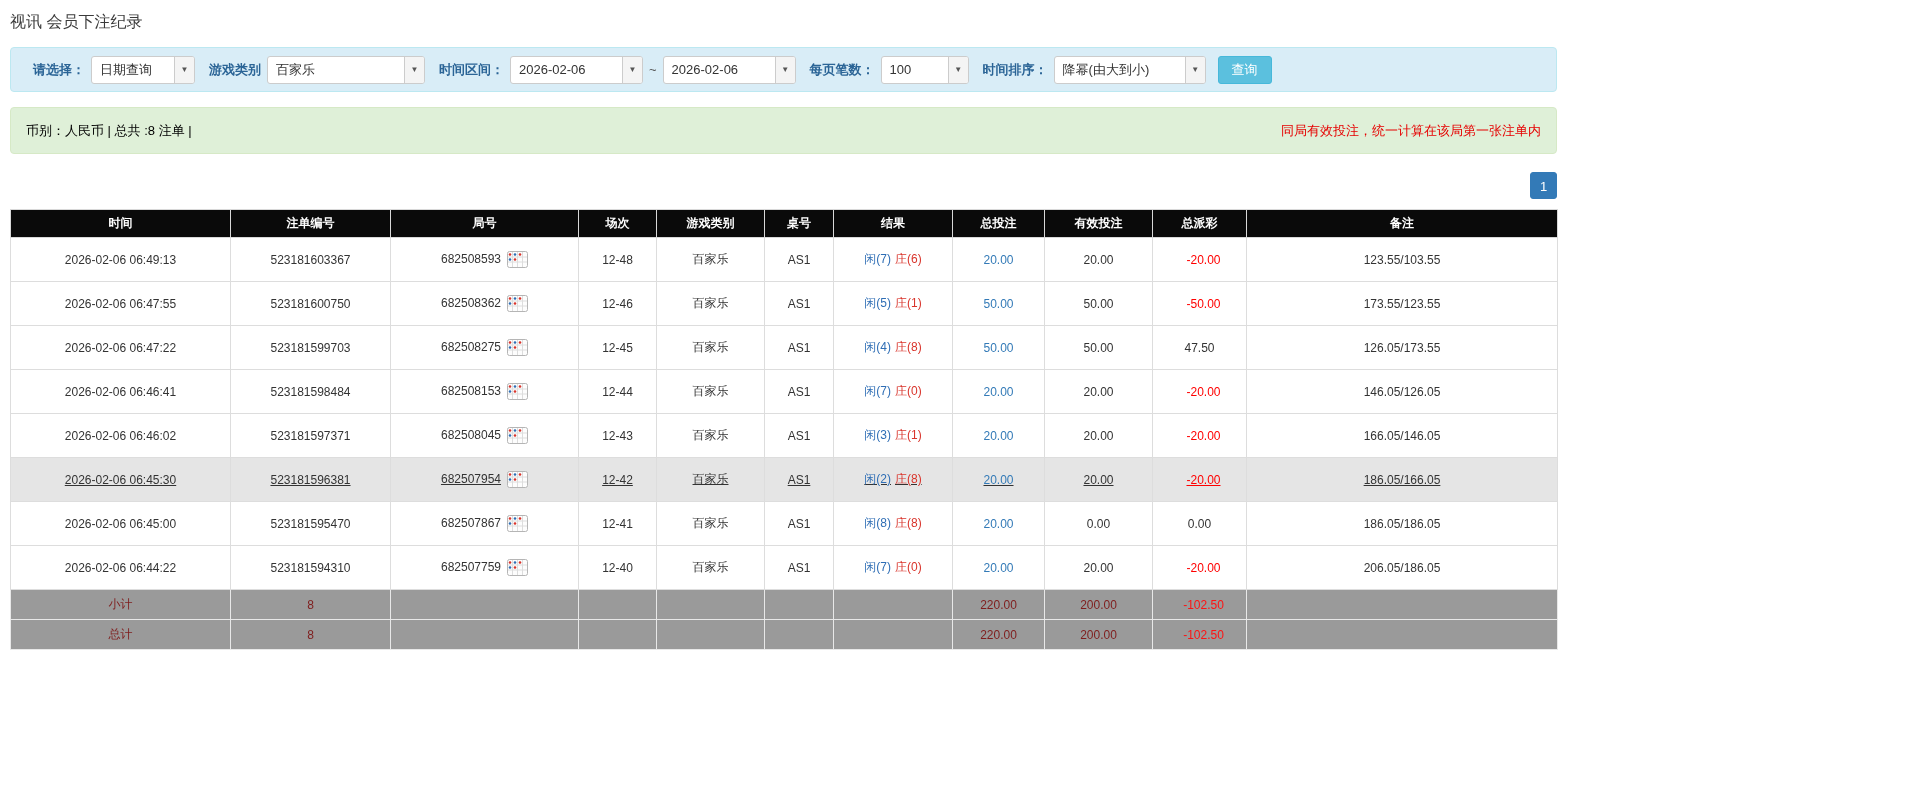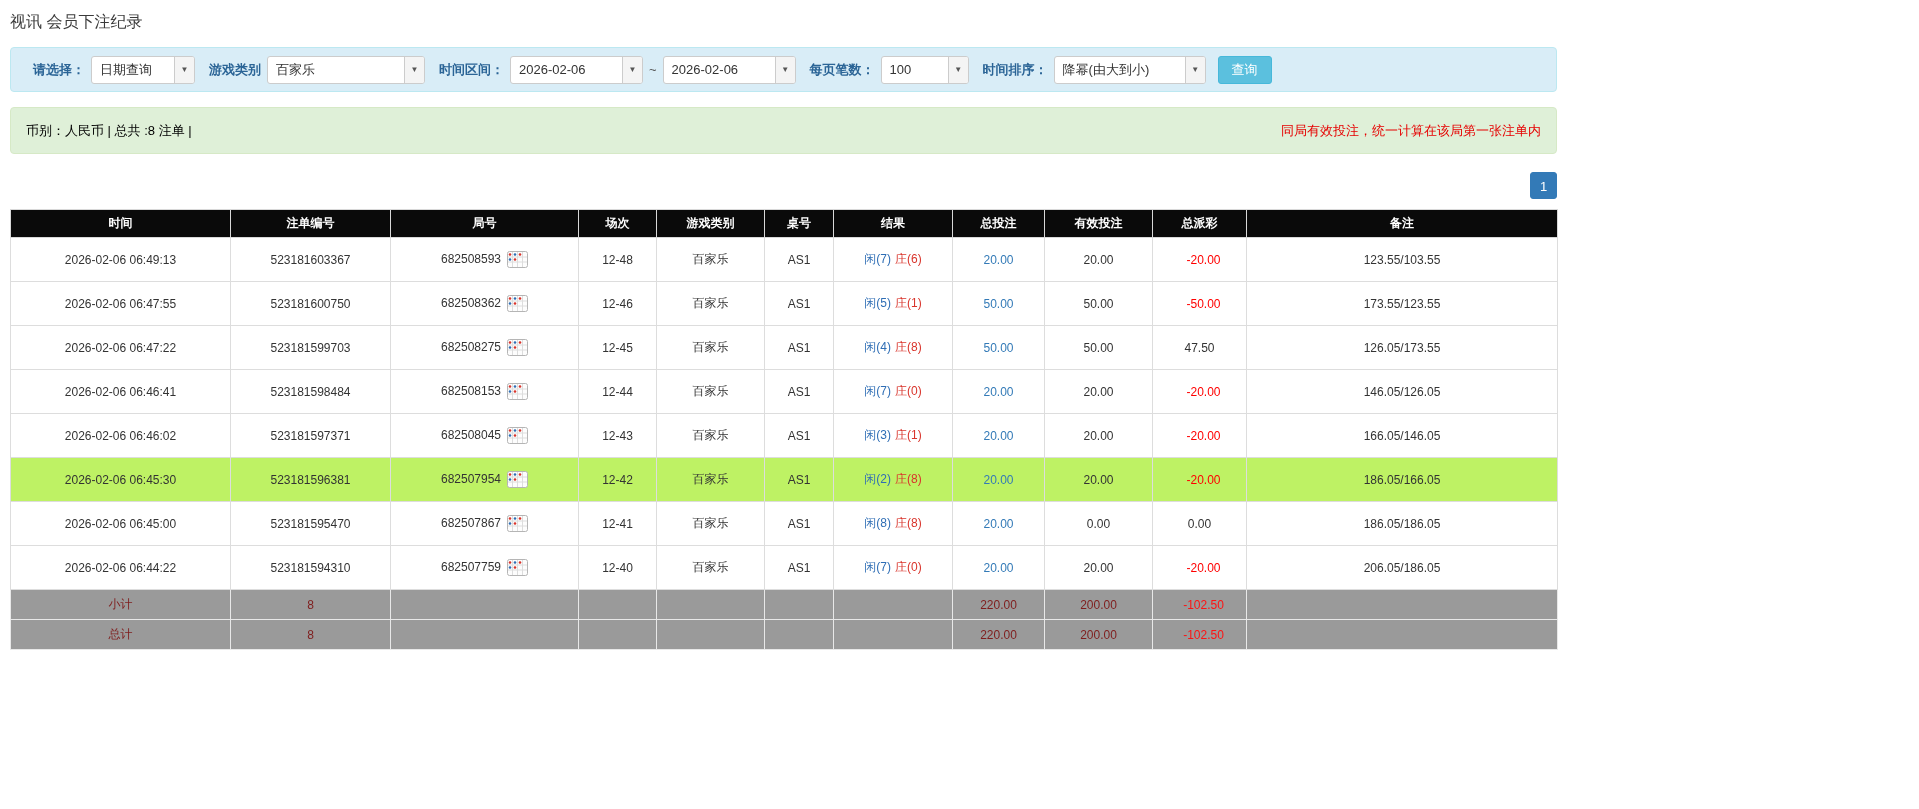--- a/index.html
+++ b/index.html
@@ -59,21 +59,21 @@
   table.records { width: 100%; border-collapse: collapse; table-layout: fixed; }
   .records th {
     background: #0a0a0a; color: #fff; font-size: 12px; font-weight: bold;
     height: 28px; border: 1px solid #d8d8d8; text-align: center;
   }
   .records td {
     border: 1px solid #ddd; height: 44px; text-align: center;
     font-size: 12px; color: #333; background: #fff;
     overflow: hidden; white-space: nowrap;
   }
-  tr.highlight td { background: #bef264; }
+  tr.highlight td { background: #e5e5e5; text-decoration: underline; }
   .roadmap { display: inline-block; vertical-align: middle; margin-left: 6px; cursor: pointer; line-height: 0; }
   .res-player { color: #2f6eb5; text-align: center; }
   .res-banker { color: #d9342b; margin-left: 4px; }
   .bet-link { color: #337ab7; cursor: pointer; text-decoration: none; }
   .records td.neg { color: #f00; padding-left: 8px; }
   .foot-row td { background: #9a9a9a; color: #7f1d1d; height: 30px; border-color: #e8e8e8; font-size: 12px; }
   .foot-row td.neg { color: #ff1212; }
 </style>
 </head>
 <body>

